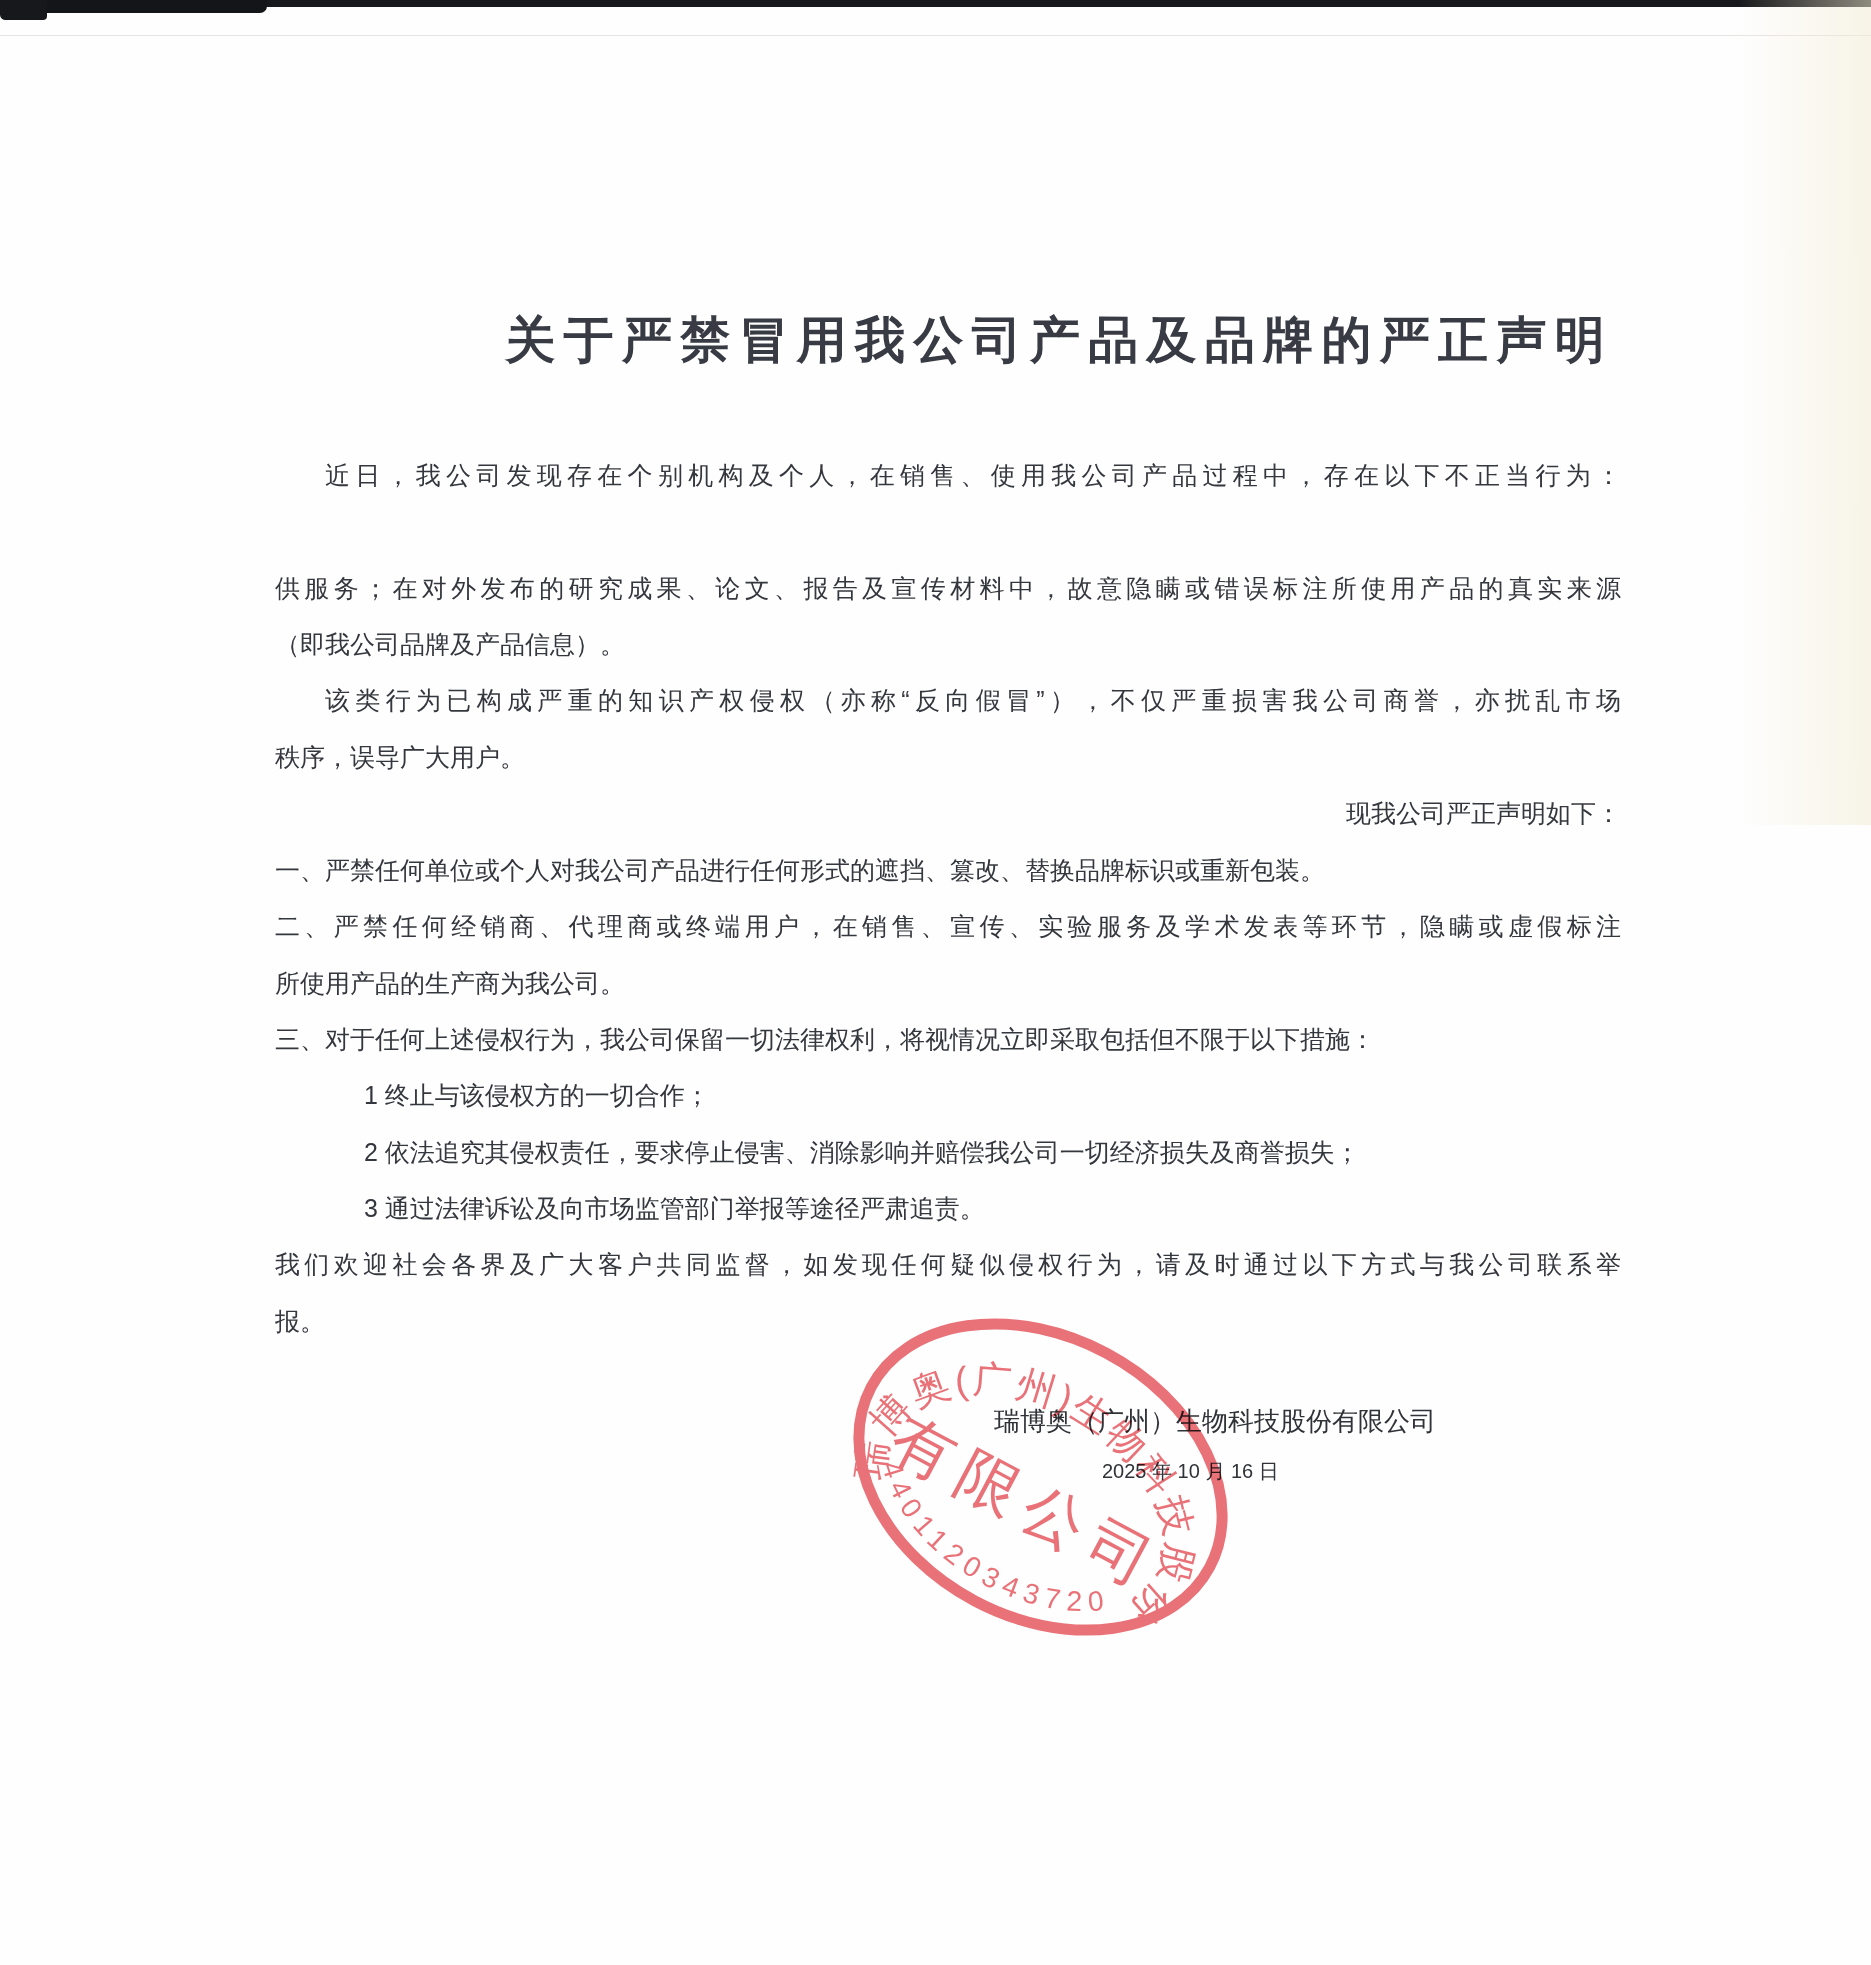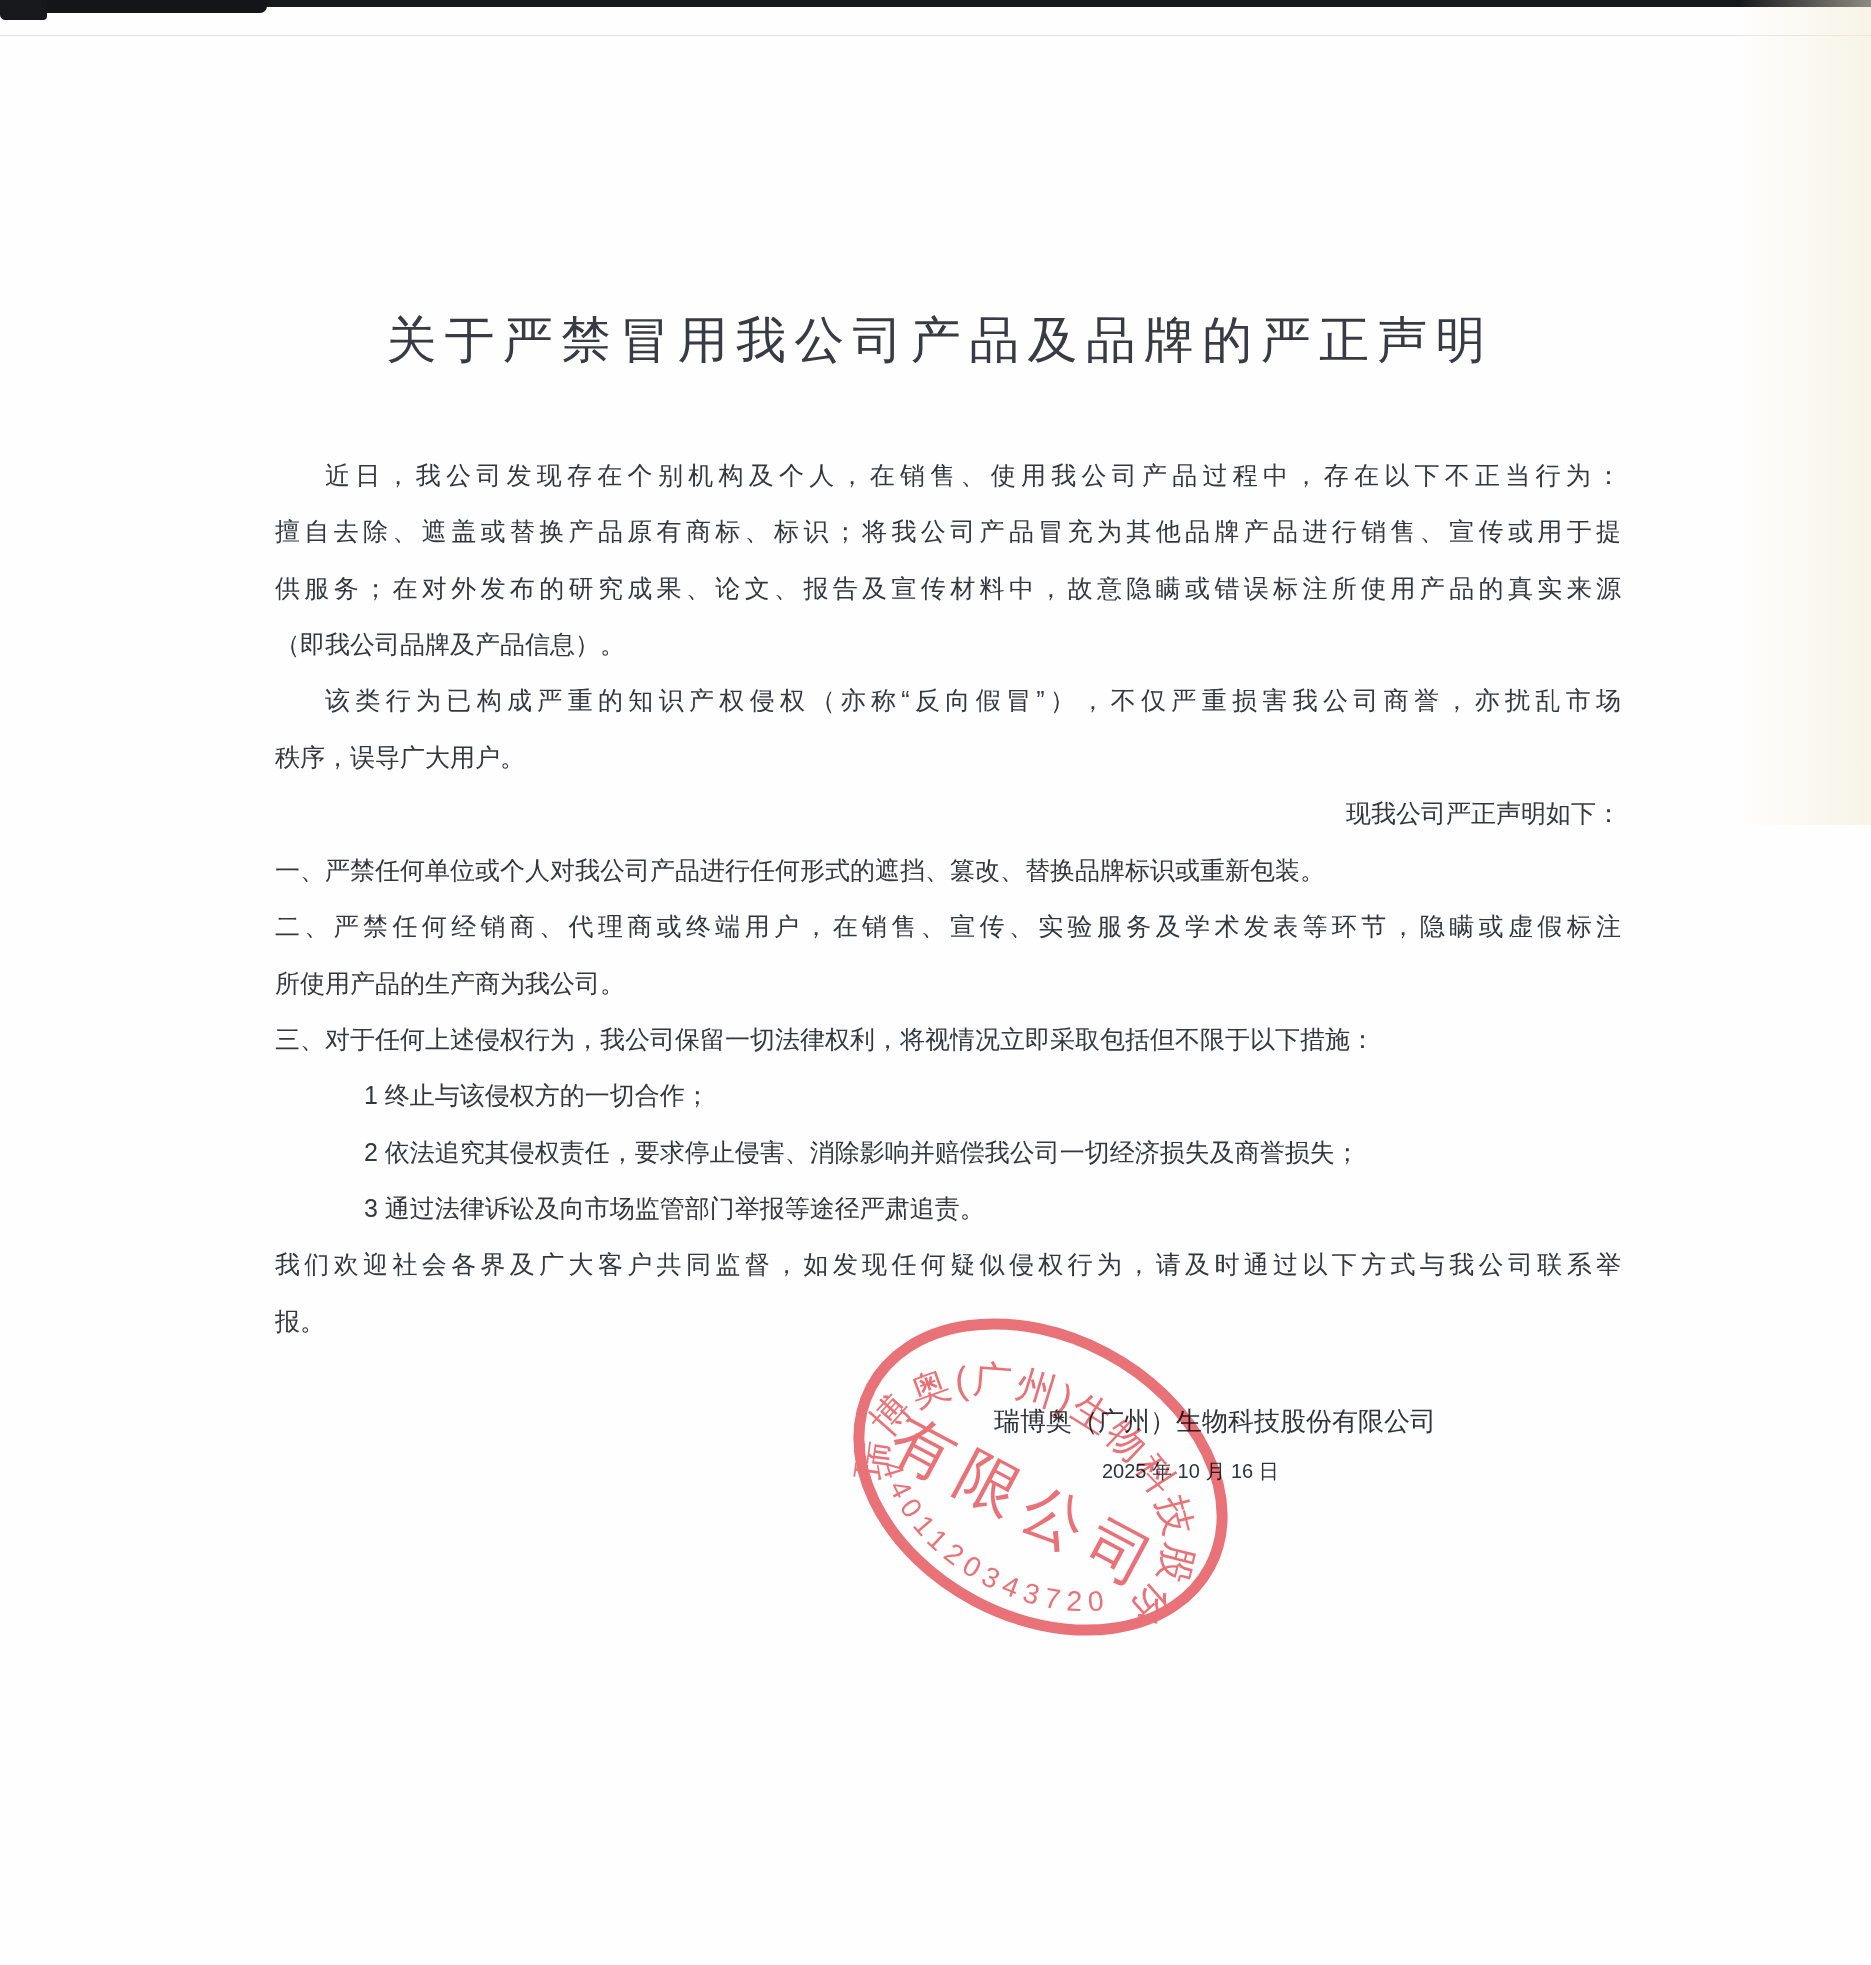--- a/index.html
+++ b/index.html
@@ -16,21 +16,21 @@
   .scan-strip  { position:absolute; top:0; left:0; width:100%; height:7px; background:#17181b; }
   .scan-strip2 { position:absolute; top:0; left:0; width:267px; height:12.6px; background:#141518; border-radius:0 0 7px 1.6px; }
   .scan-strip3 { position:absolute; top:0; left:0; width:47px; height:20.4px; background:#17181b; border-radius:0 0 3.9px 5.5px; }
   .paper-edge  { position:absolute; top:35px; left:0; width:100%; height:1.2px; background:#e6e5e1; }
   .cream-tint  { position:absolute; top:0; right:0; width:134px; height:825px;
                  background:linear-gradient(to left, rgba(242,235,211,0.55), rgba(242,235,211,0)); }
 
   
   .title {
     position:absolute; left:267px; top:314px; width:1346px;
-    text-align:center; font-size:50px; line-height:52px; font-weight:normal;
+    text-align:right; font-size:50px; line-height:52px; font-weight:bold;
     color:#383b43; letter-spacing:8.3px; white-space:nowrap;
   }
   .bl {
     position:absolute; left:267px; width:1346px;
     font-size:25px; line-height:26px; color:#34373d;
     white-space:normal;
     margin-left:8px;
   }
   .j   { text-align:justify; text-align-last:justify; }
   .i2  { text-indent:50px;text-align:right; }
@@ -55,21 +55,20 @@
 
   <div class="scan-strip"></div>
   <div class="scan-strip2"></div>
   <div class="scan-strip3"></div>
   <div class="paper-edge"></div>
   <div class="cream-tint"></div>
 
   <div class="title">关于严禁冒用我公司产品及品牌的严正声明</div>
 
   <div class="bl i2 j" style="top:462px">近日，我公司发现存在个别机构及个人，在销售、使用我公司产品过程中，存在以下不正当行为：</div>
-  <div class="bl j" style="top:518px">擅自去除、遮盖或替换产品原有商标、标识；将我公司产品冒充为其他品牌产品进行销售、宣传或用于提</div>
   <div class="bl j" style="top:575px">供服务；在对外发布的研究成果、论文、报告及宣传材料中，故意隐瞒或错误标注所使用产品的真实来源</div>
   <div class="bl" style="top:631px">（即我公司品牌及产品信息）。</div>
   <div class="bl i2 j" style="top:687px">该类行为已构成严重的知识产权侵权（亦称“反向假冒”），不仅严重损害我公司商誉，亦扰乱市场</div>
   <div class="bl" style="top:744px">秩序，误导广大用户。</div>
   <div class="bl i2" style="top:800px">现我公司严正声明如下：</div>
   <div class="bl" style="top:857px">一、严禁任何单位或个人对我公司产品进行任何形式的遮挡、篡改、替换品牌标识或重新包装。</div>
   <div class="bl j" style="top:913px">二、严禁任何经销商、代理商或终端用户，在销售、宣传、实验服务及学术发表等环节，隐瞒或虚假标注</div>
   <div class="bl" style="top:970px">所使用产品的生产商为我公司。</div>
   <div class="bl" style="top:1026px">三、对于任何上述侵权行为，我公司保留一切法律权利，将视情况立即采取包括但不限于以下措施：</div>
   <div class="bl i35" style="top:1082px">1  终止与该侵权方的一切合作；</div>

